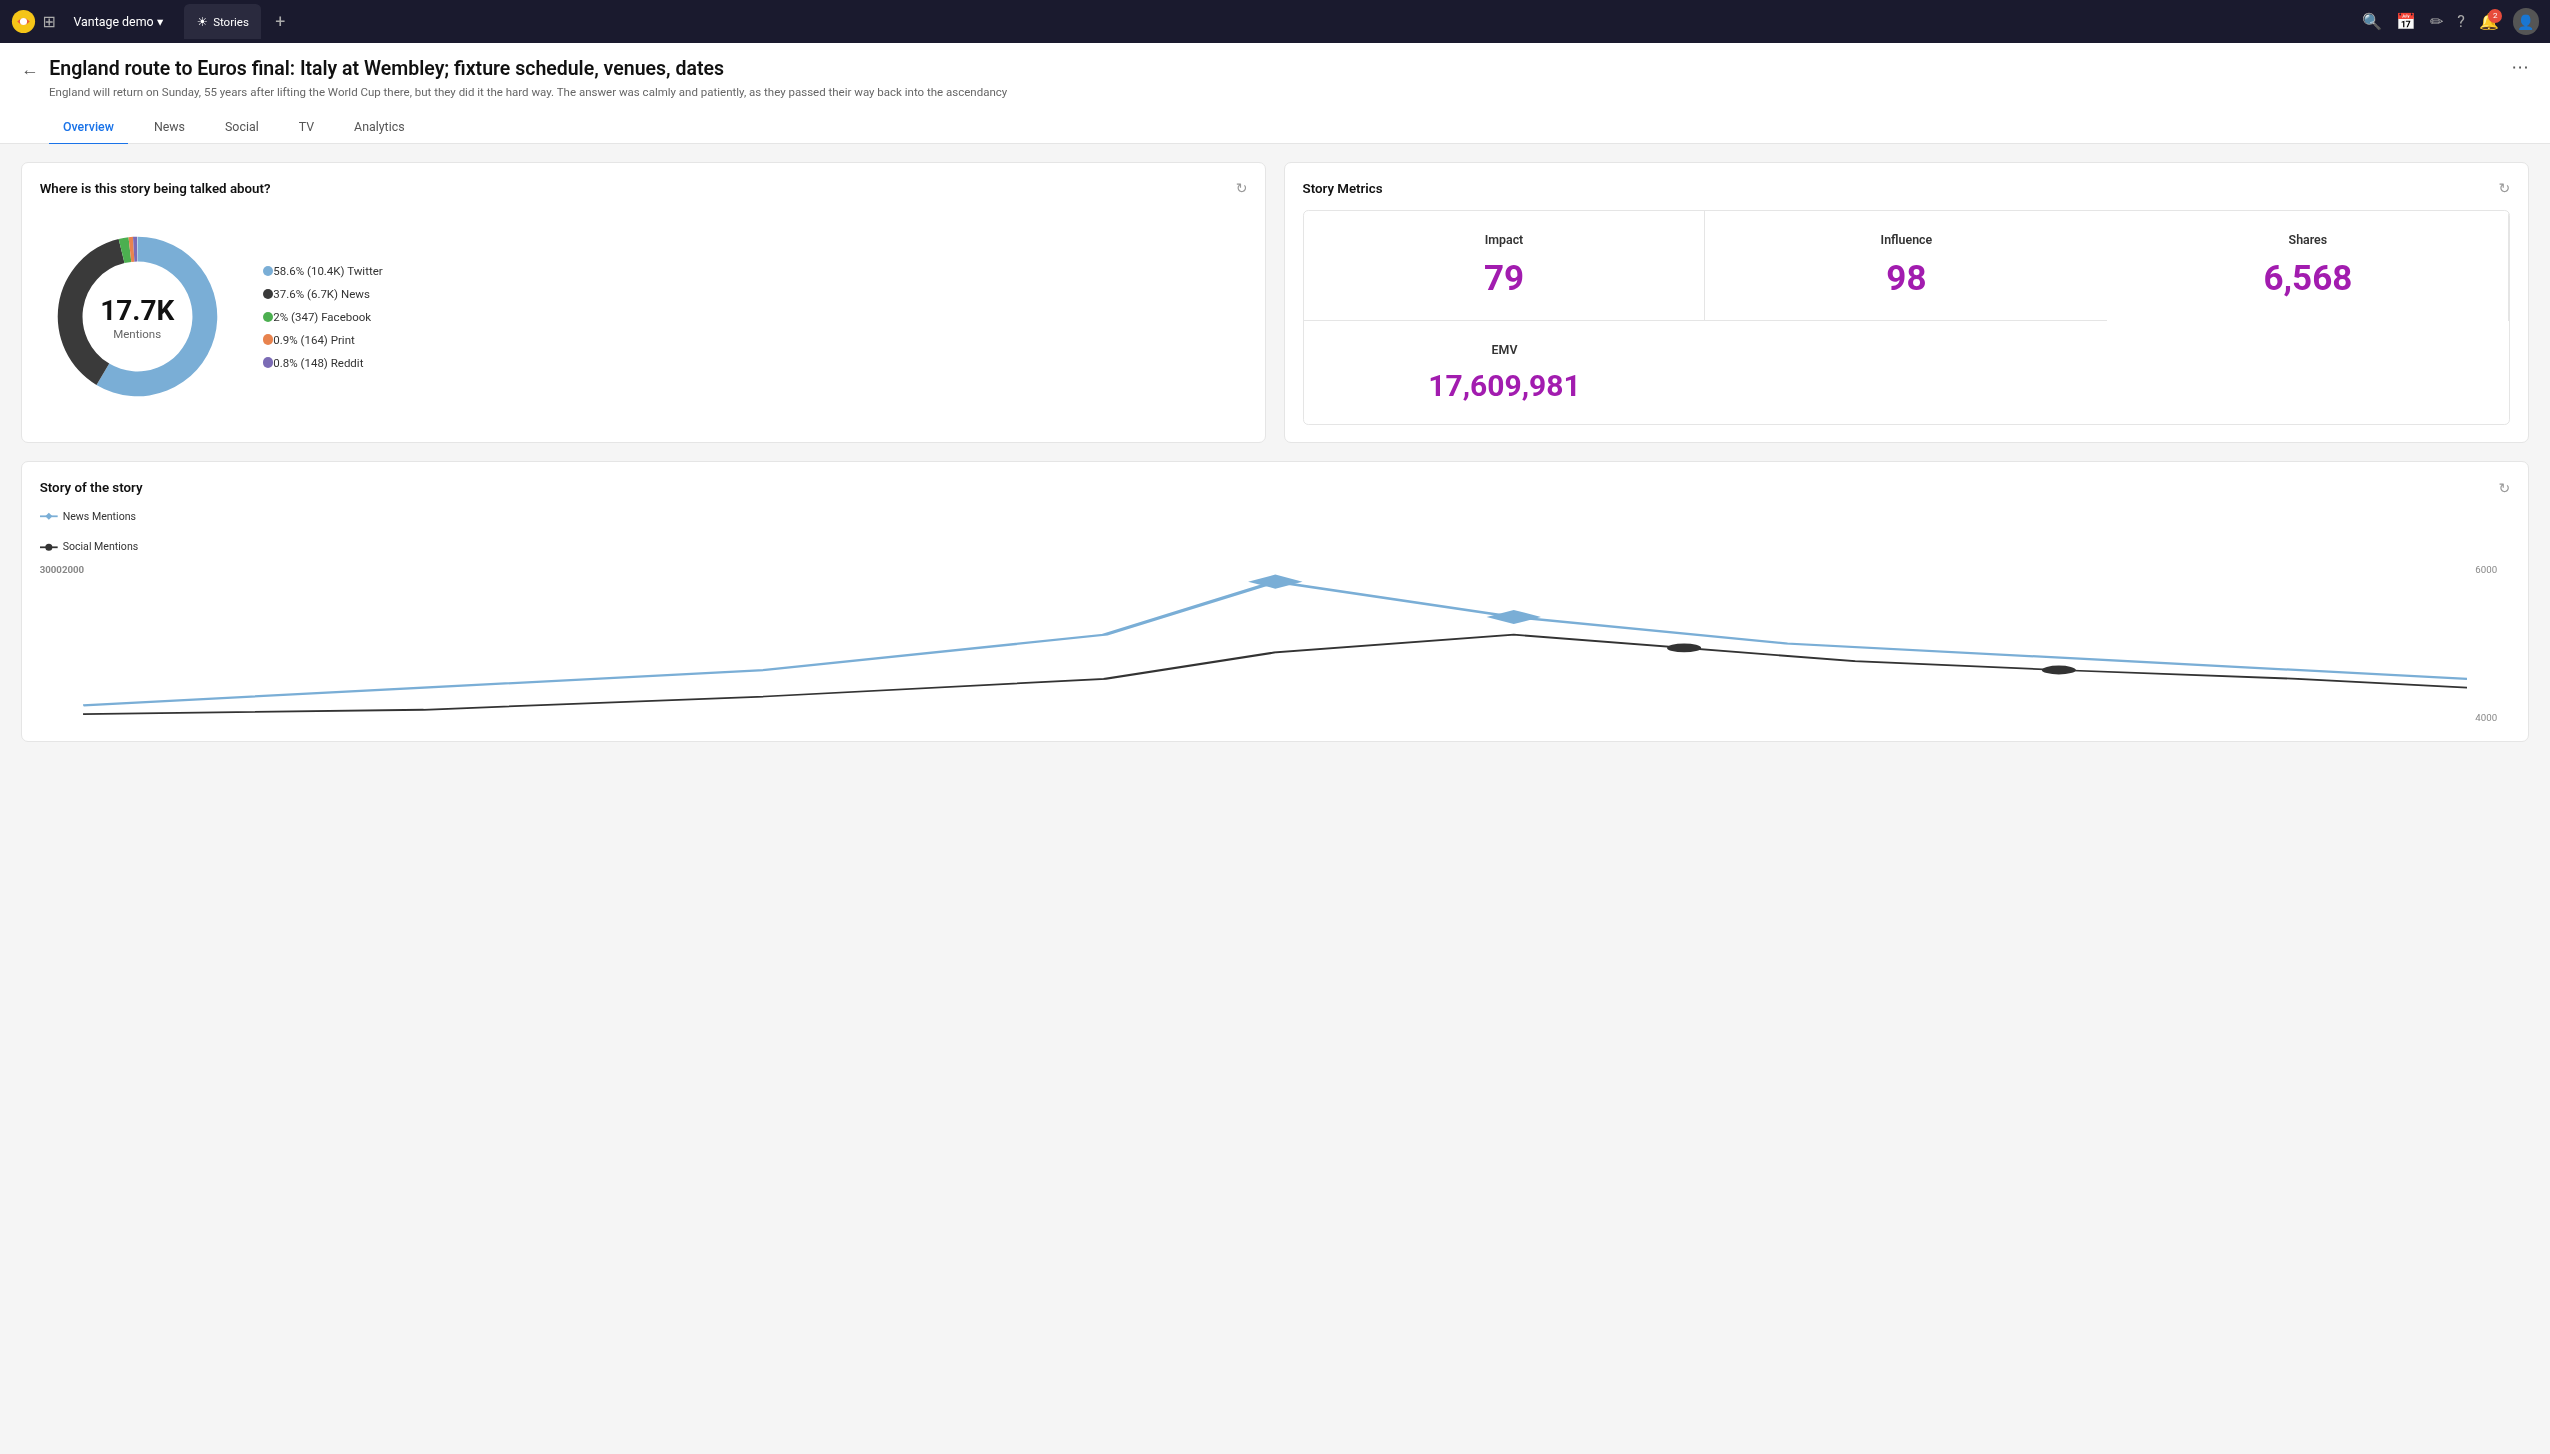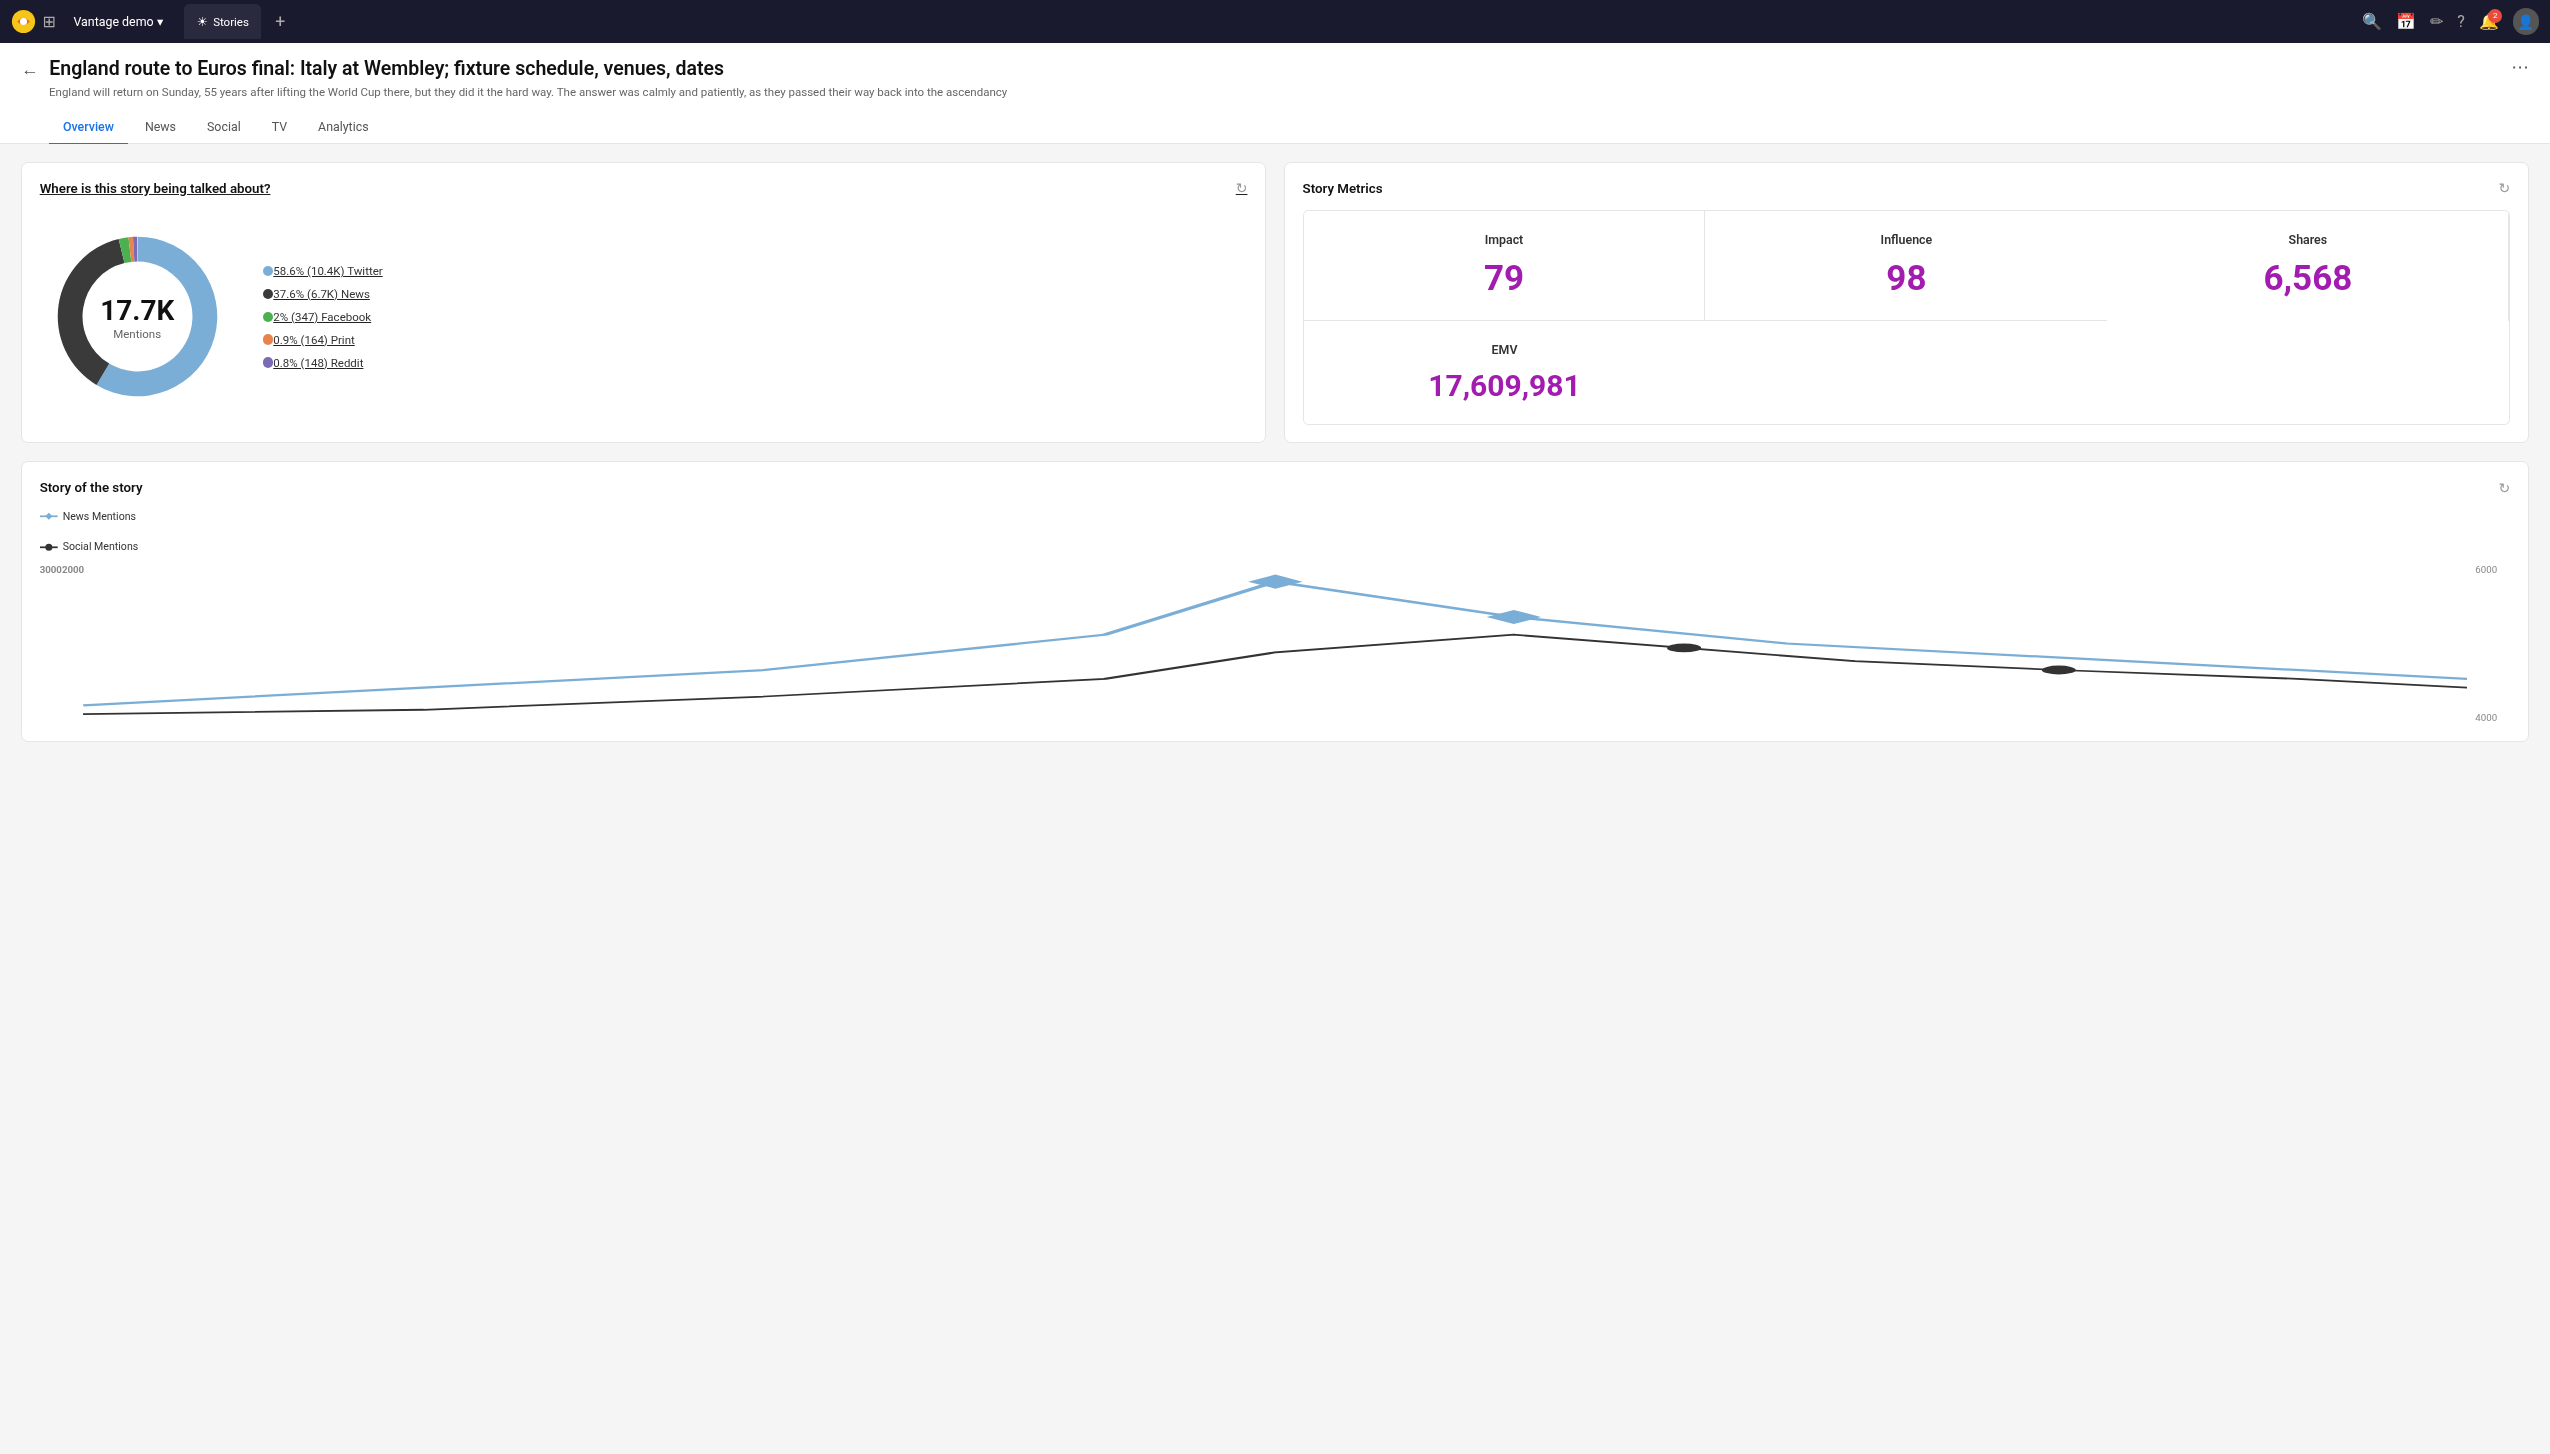--- a/index.html
+++ b/index.html
@@ -54,21 +54,21 @@
     .page-header-top {
       display: flex; align-items: flex-start; justify-content: space-between;
       margin-bottom: 3.5px;
     }
     .back-btn { color: #555; font-size: 17.7px; cursor: pointer; margin-right: 10.6px; margin-top: 1.8px; }
     .page-title { font-size: 19.5px; font-weight: 600; color: #111; flex: 1; }
     .more-btn { color: #555; font-size: 17.7px; cursor: pointer; }
     .page-subtitle { font-size: 11.5px; color: #666; margin-left: 28px; margin-bottom: 10.6px; line-height: 1.4; }
 
     
-    .tabs { display: flex; gap: 3px; margin-left: 28px; }
+    .tabs { display: flex; gap: 12px; margin-left: 28px; }
     .tab-item {
       padding: 8.9px 14px; font-size: 12.4px; color: #555; cursor: pointer;
       border-bottom: 1.8px solid transparent; margin-bottom: -0.9px;
     }
     .tab-item.active { color: #1a73e8; border-bottom-color: #1a73e8; font-weight: 500; }
 
     
     .main-content { padding: 17.7px 21px; display: flex; flex-direction: column; gap: 17.7px; }
 
     
@@ -80,21 +80,21 @@
       padding: 17.7px;
     }
     .card-header {
       display: flex; justify-content: space-between; align-items: center;
       margin-bottom: 14px;
     }
     .card-title { font-size: 13.3px; font-weight: 600; color: #111; }
     .refresh-btn { color: #999; font-size: 14px; cursor: pointer; }
 
     
-    .donut-card { flex: 1; min-width: 0; text-decoration: underline; }
+    .donut-card { flex: 1; min-width: 0; }
     .donut-content { display: flex; align-items: center; gap: 28px; padding: 8.9px 0; }
     .donut-wrapper { position: relative; width: 195px; height: 195px; flex-shrink: 0; }
     .donut-center {
       position: absolute; top: 50%; left: 50%; transform: translate(-50%, -50%);
       text-align: center;
     }
     .donut-number { font-size: 28px; font-weight: 700; color: #111; }
     .donut-label { font-size: 11.5px; color: #666; }
 
     .legend { display: flex; flex-direction: column; gap: 8.9px; }

